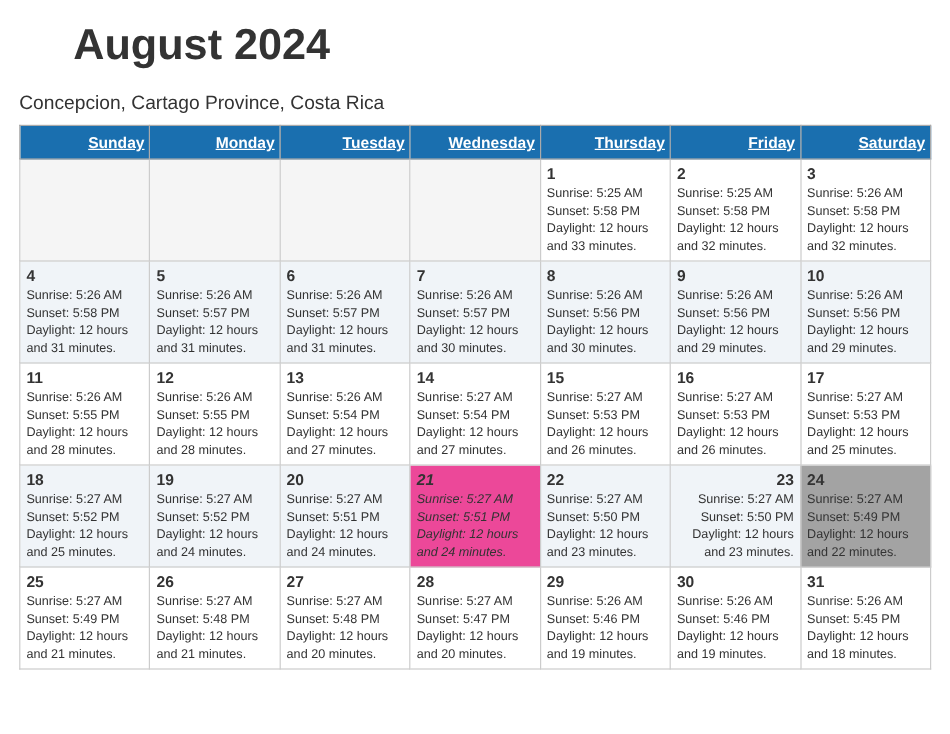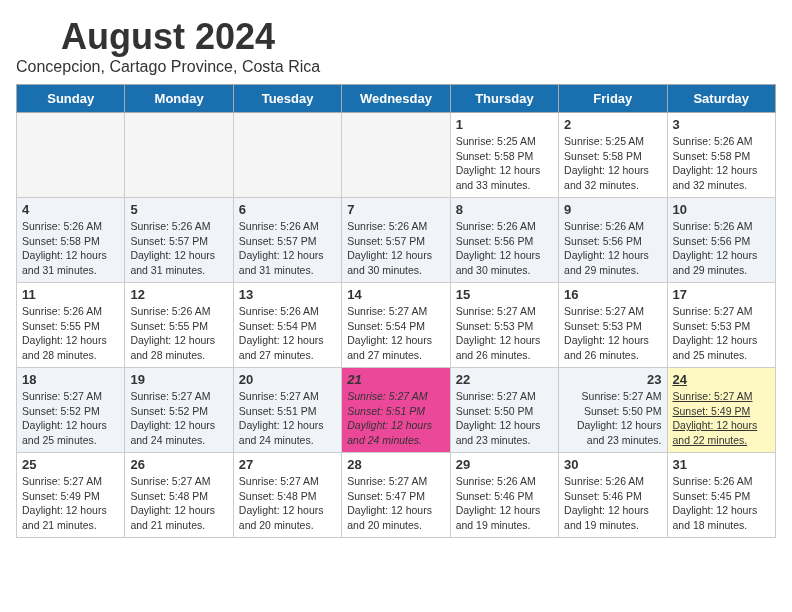--- a/index.html
+++ b/index.html
@@ -38,33 +38,35 @@
       text-align: center;
     }
     .month-year {
       font-size: 36px;
       font-weight: bold;
       color: #333;
     }
     .location {
       font-size: 16px;
       color: #333;
+      margin-top: 20px;
     }
     table {
       width: 100%;
       border-collapse: collapse;
       table-layout: fixed;
     }
     thead tr th {
       background-color: #1a6faf;
       color: #fff;
       padding: 6px 4px;
       font-size: 13px;
-      text-align: center;
+      text-align: right;
       border: 1px solid #aaa;
+      text-decoration: underline;
     }
     td {
       vertical-align: top;
       border: 1px solid #ccc;
       padding: 4px 5px;
       font-size: 11px;
       color: #333;
       height: 85px;
       background: #fff;
     }
@@ -206,21 +208,21 @@
           <div class="day-info">Sunrise: 5:27 AM<br>Sunset: 5:51 PM<br>Daylight: 12 hours and 24 minutes.</div>
         </td>
         <td style="background: rgb(240, 244, 248);">
           <span class="day-number">22</span>
           <div class="day-info">Sunrise: 5:27 AM<br>Sunset: 5:50 PM<br>Daylight: 12 hours and 23 minutes.</div>
         </td>
         <td style="background: rgb(240, 244, 248); text-align: right;">
           <span class="day-number">23</span>
           <div class="day-info">Sunrise: 5:27 AM<br>Sunset: 5:50 PM<br>Daylight: 12 hours and 23 minutes.</div>
         </td>
-        <td style="background: #fef9c3; text-decoration: underline;">
+        <td style="background: #a3a3a3;">
           <span class="day-number">24</span>
           <div class="day-info">Sunrise: 5:27 AM<br>Sunset: 5:49 PM<br>Daylight: 12 hours and 22 minutes.</div>
         </td>
       </tr>
       <tr>
         <td>
           <span class="day-number">25</span>
           <div class="day-info">Sunrise: 5:27 AM<br>Sunset: 5:49 PM<br>Daylight: 12 hours and 21 minutes.</div>
         </td>
         <td>

